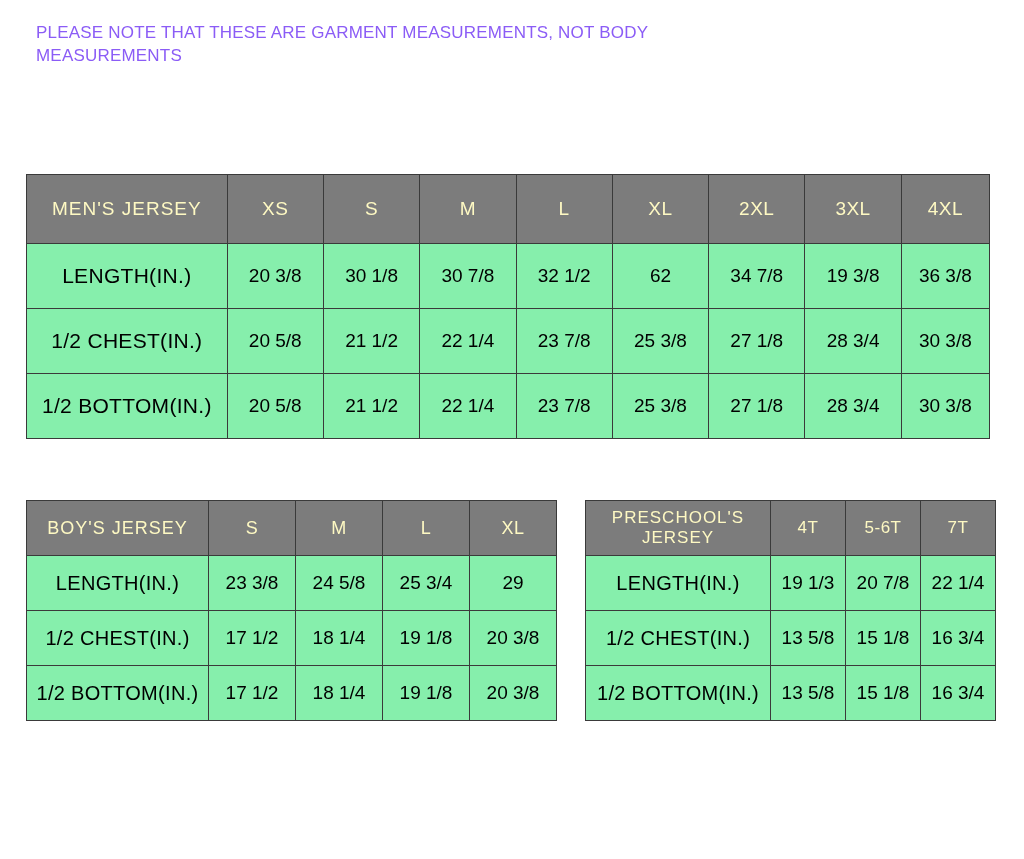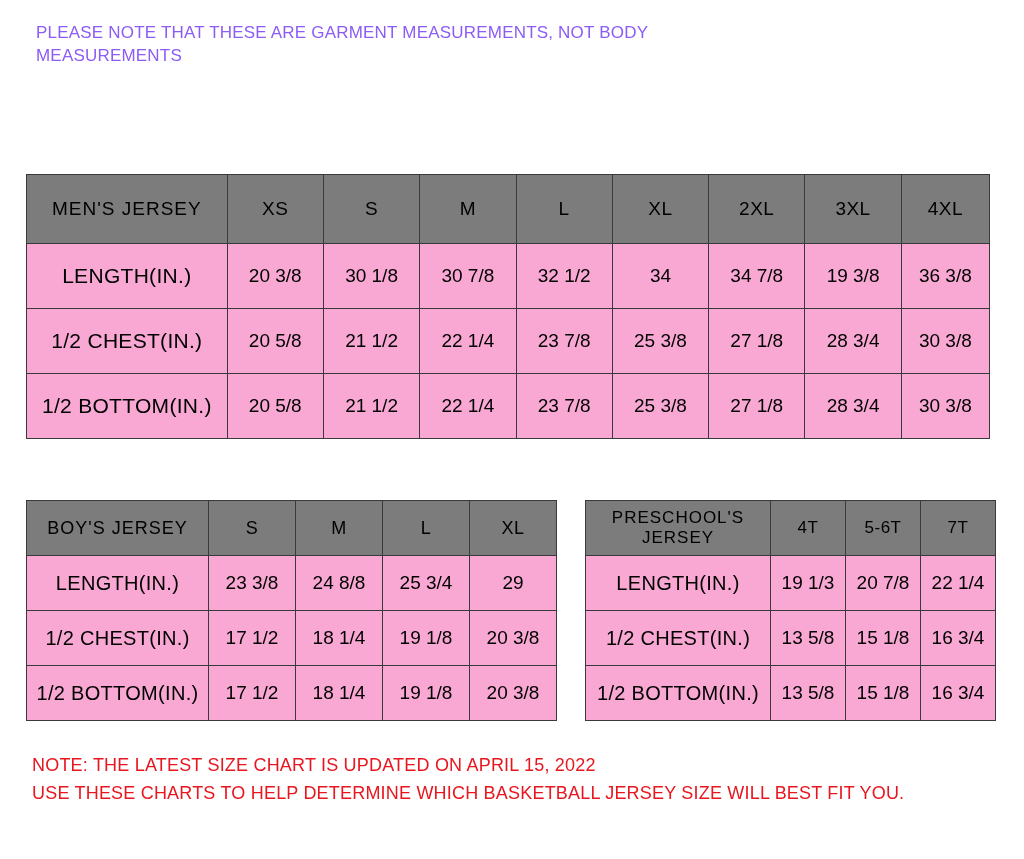--- a/index.html
+++ b/index.html
@@ -43,31 +43,31 @@
     table-layout: fixed;
   }
   table td, table th {
     border: 1px solid #3a3a3a;
     text-align: center;
     vertical-align: middle;
     font-weight: normal;
   }
   thead td {
     background: #7c7c7c;
-    color: #000000;
+    color: #fef9c3;
     font-size: 19px;
     letter-spacing: 0.5px;
     margin-top: 8px;
   }
   thead td.rowhead {
     font-size: 19px;
     letter-spacing: 1px;
   }
   tbody td {
-    background: #f9a8d4;
+    background: #86efac;
     color: #000000;
     font-size: 19px;
   }
   tbody td.rowhead {
     font-size: 21px;
     letter-spacing: 0.3px;
     white-space: nowrap;
   }
 
   
@@ -144,21 +144,21 @@
         <td>4XL</td>
       </tr>
     </thead>
     <tbody>
       <tr>
         <td class="rowhead">LENGTH(IN.)</td>
         <td>20 3/8</td>
         <td>30 1/8</td>
         <td>30 7/8</td>
         <td>32 1/2</td>
-        <td>34</td>
+        <td>62</td>
         <td>34 7/8</td>
         <td>19 3/8</td>
         <td>36 3/8</td>
       </tr>
       <tr>
         <td class="rowhead">1/2 CHEST(IN.)</td>
         <td>20 5/8</td>
         <td>21 1/2</td>
         <td>22 1/4</td>
         <td>23 7/8</td>
@@ -197,21 +197,21 @@
           <td>S</td>
           <td>M</td>
           <td>L</td>
           <td>XL</td>
         </tr>
       </thead>
       <tbody>
         <tr>
           <td class="rowhead">LENGTH(IN.)</td>
           <td>23 3/8</td>
-          <td>24 8/8</td>
+          <td>24 5/8</td>
           <td>25 3/4</td>
           <td>29</td>
         </tr>
         <tr>
           <td class="rowhead">1/2 CHEST(IN.)</td>
           <td>17 1/2</td>
           <td>18 1/4</td>
           <td>19 1/8</td>
           <td>20 3/8</td>
         </tr>
@@ -257,18 +257,14 @@
           <td class="rowhead">1/2 BOTTOM(IN.)</td>
           <td>13 5/8</td>
           <td>15 1/8</td>
           <td>16 3/4</td>
         </tr>
       </tbody>
     </table>
 
   </div>
 
-  <div class="footer">
-    <div>NOTE: THE LATEST SIZE CHART IS UPDATED ON APRIL 15, 2022</div>
-    <div>USE THESE CHARTS TO HELP DETERMINE WHICH  BASKETBALL JERSEY  SIZE WILL BEST FIT YOU.</div>
-  </div>
 
 </div>
 
 </body></html>

